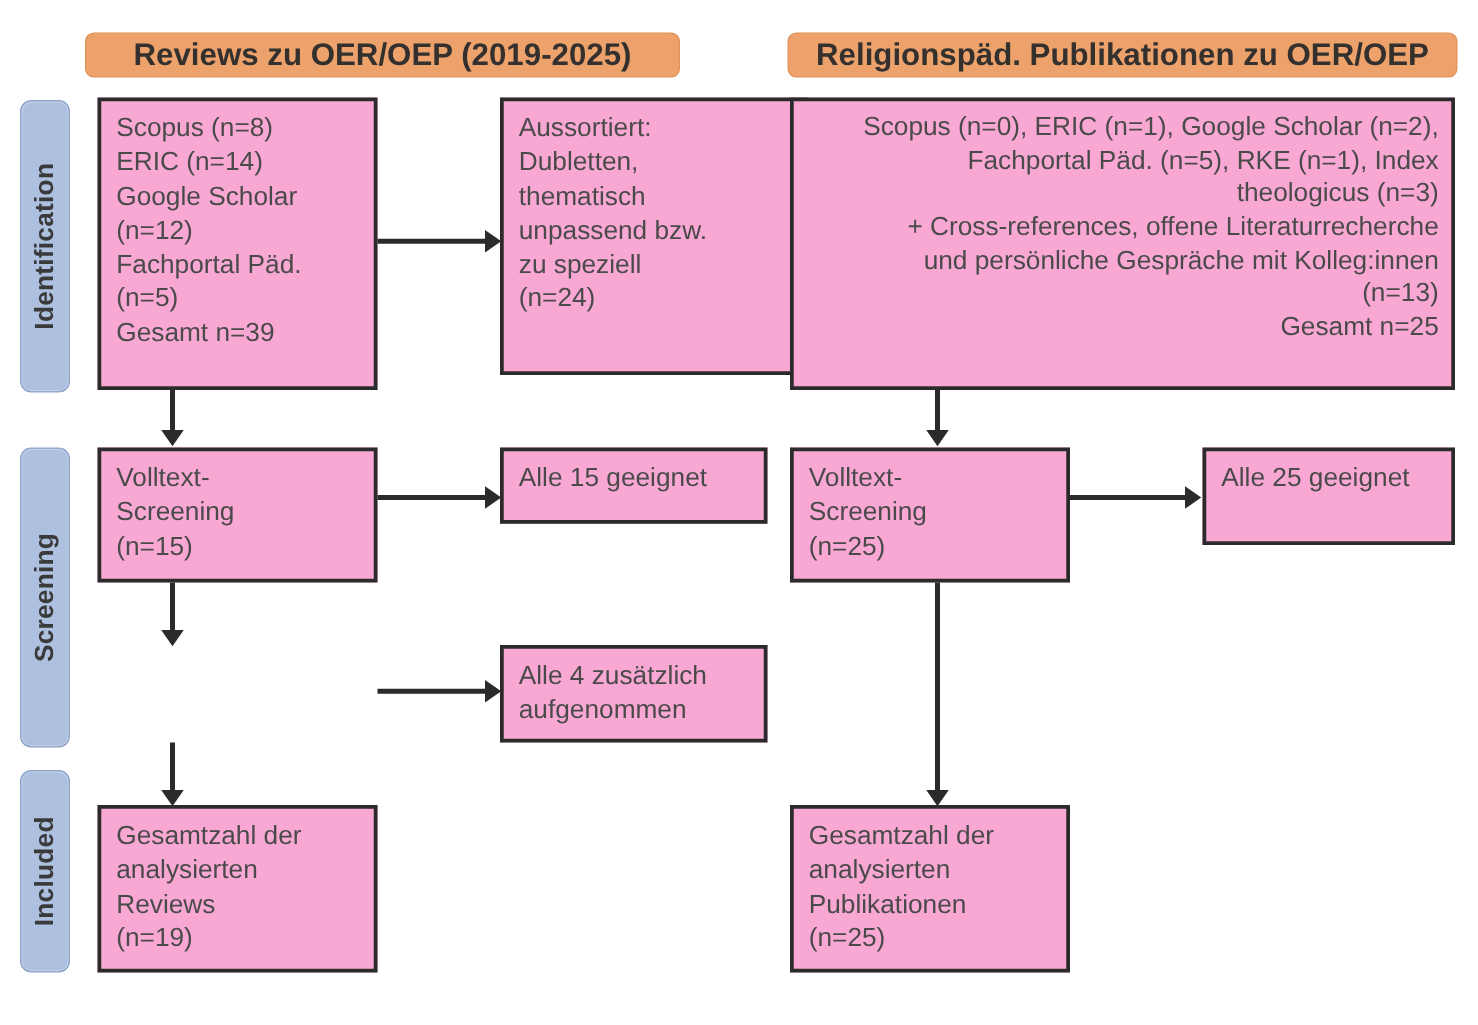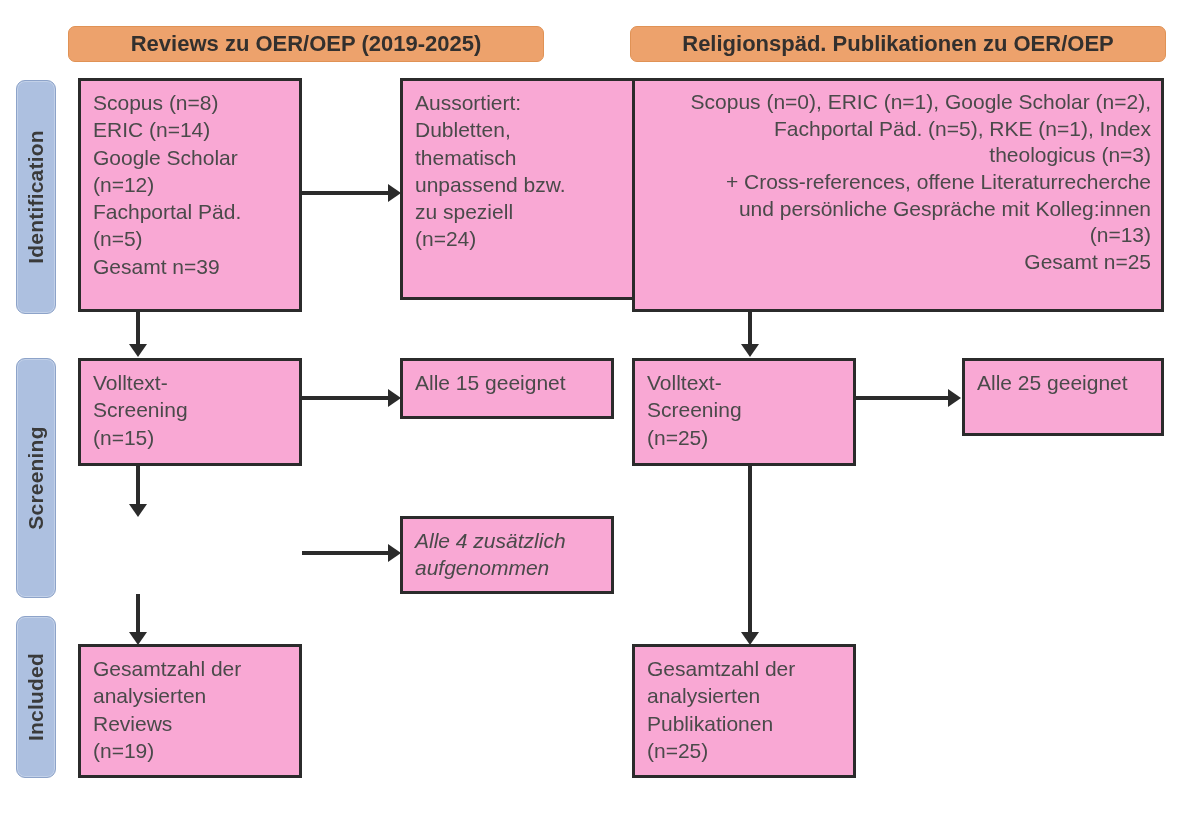--- a/index.html
+++ b/index.html
@@ -46,21 +46,21 @@
     position: absolute;
     height: 34px;
     background: #eda26c;
     border: 1px solid #e09255;
     border-radius: 7px;
     display: flex;
     align-items: center;
     justify-content: center;
   }
   .header-bar .header-text {
-    font-size: 22px;
+    font-size: 25px;
     font-weight: bold;
     color: #33302e;
     white-space: nowrap;
   }
 
   
   .box {
     position: absolute;
     background: #f9a8d4;
     border: 3px solid #2b2b2b;
@@ -167,21 +167,21 @@
     <div class="box-text">Alle 15 geeignet</div>
   </div>
 
   <div class="conn-h" style="left:302px; top:396px; width:88px;"></div>
   <div class="arrow-right" style="left:388px; top:389px;"></div>
 
   <div class="conn-v" style="left:136px; top:466px; height:42px;"></div>
   <div class="arrow-down" style="left:129px; top:504px;"></div>
 
 
-  <div class="box" style="left:400px; top:516px; width:214px; height:78px;font-style:italic;">
+  <div class="box" style="left:400px; top:516px; width:214px; height:78px;">
     <div class="box-text">Alle 4 zusätzlich
 aufgenommen</div>
   </div>
 
   <div class="conn-h" style="left:302px; top:551px; width:88px;"></div>
   <div class="arrow-right" style="left:388px; top:544px;"></div>
 
   <div class="conn-v" style="left:136px; top:594px; height:42px;"></div>
   <div class="arrow-down" style="left:129px; top:632px;"></div>
 

